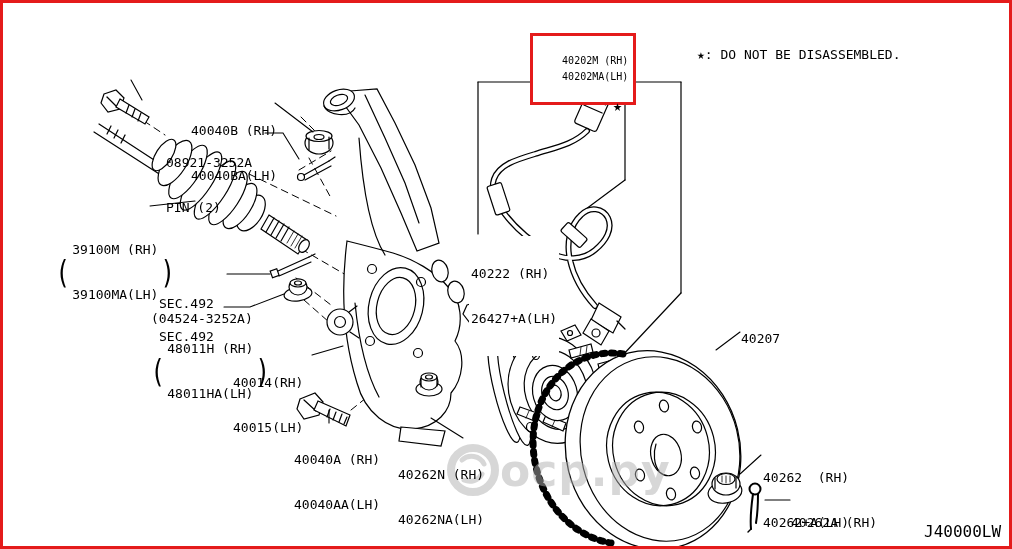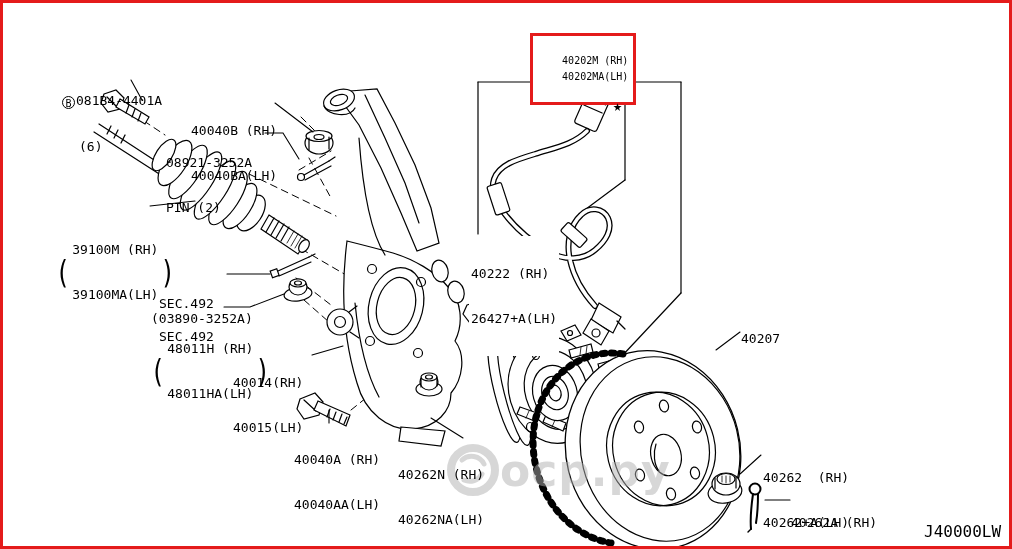--- a/index.html
+++ b/index.html
@@ -286,24 +286,20 @@
     </g>
 
     <g opacity="0.5">
       <circle cx="470" cy="467" r="22" stroke="#b0b0b0" stroke-width="8"></circle>
       <path d="M459,457 A14,14 0 0 1 481,461" stroke="#b0b0b0" stroke-width="5"></path>
       <path d="M461,477 A14,14 0 0 0 479,471" stroke="#b0b0b0" stroke-width="5"></path>
       <text x="497" y="483" font-family="DejaVu Sans, sans-serif" font-size="44" font-weight="bold" fill="#b0b0b0" stroke="none" letter-spacing="1">оср.ру</text>
     </g>
   </svg>
 
-  <div class="lbl" style="left:59px;top:60px">
-    <span class="row"><span class="circleB">B</span><span>081B4-4401A</span></span>
-    <span class="row qtyrow">(6)</span>
-  </div>
 
   <div class="lbl" style="left:188px;top:90px">
     <span class="row">40040B (RH)</span>
     <span class="row">40040BA(LH)</span>
   </div>
 
   <div class="lbl" style="left:163px;top:122px">
     <span class="row">08921-3252A</span>
     <span class="row">PIN (2)</span>
   </div>
@@ -314,21 +310,21 @@
       <span class="row">39100M (RH)</span>
       <span class="row">39100MA(LH)</span>
     </span>
     <span class="bigparen">)</span>
   </div>
 
   <div class="lbl" style="left:156px;top:263px">
     <span class="row">SEC.492</span>
   </div>
   <div class="lbl" style="left:148px;top:278px">
-    <span class="row">(03890-3252A)</span>
+    <span class="row">(04524-3252A)</span>
   </div>
 
   <div class="lbl" style="left:156px;top:296px">
     <span class="row">SEC.492</span>
   </div>
   <div class="lbl pgroup" style="left:145px;top:308px">
     <span class="bigparen">(</span>
     <span>
       <span class="row">48011H (RH)</span>
       <span class="row">48011HA(LH)</span>
@@ -356,20 +352,21 @@
     <span class="row">26427+A(LH)</span>
   </div>
 
   <div id="red-box" style="left:527px;top:30px">
     <span class="row">40202M (RH)</span>
     <span class="row">40202MA(LH)</span>
   </div>
 
   <div class="lbl" id="box-star" style="left:610px;top:96px">★</div>
 
+  <div class="lbl" style="left:694px;top:44px">★: DO NOT BE DISASSEMBLED.</div>
 
   <div class="lbl" style="left:738px;top:328px">40207</div>
 
   <div class="lbl" style="left:760px;top:437px">
     <span class="row">40262  (RH)</span>
     <span class="row">40262+A(LH)</span>
   </div>
 
   <div class="lbl" style="left:788px;top:482px">
     <span class="row">40262A (RH)</span>

